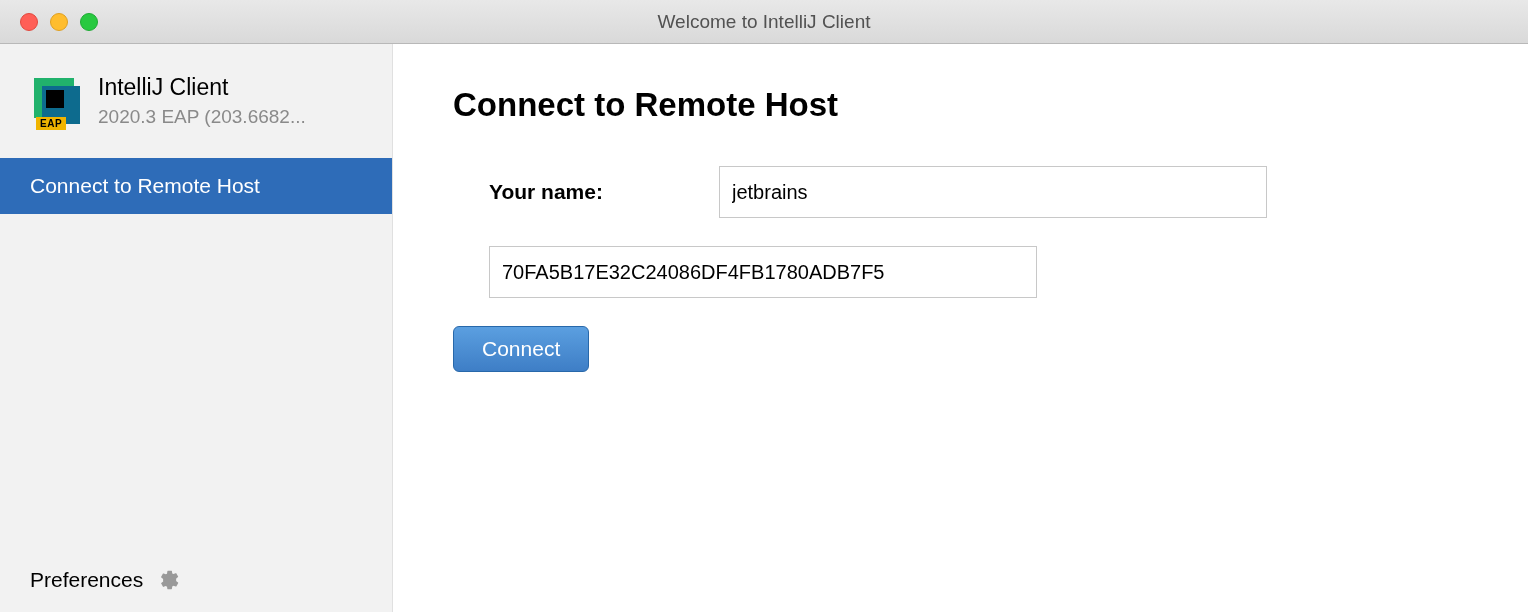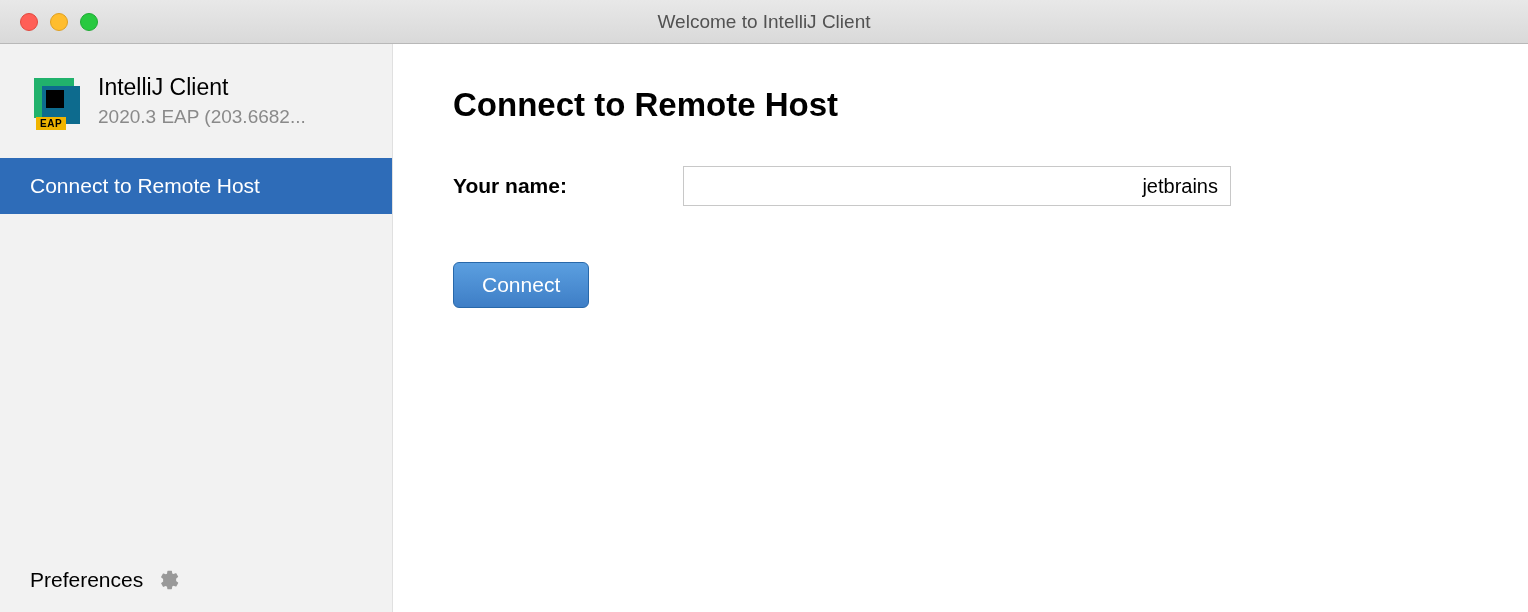--- a/index.html
+++ b/index.html
@@ -132,37 +132,37 @@
     .page-title {
       font-size: 33px;
       font-weight: 700;
       color: #000;
       margin-bottom: 42px;
     }
     .form-row {
       display: flex;
       align-items: center;
       margin-bottom: 28px;
+      margin-left: 36px;
     }
     .form-label {
       width: 230px;
       font-size: 21px;
       font-weight: 700;
       color: #000;
     }
     .form-input {
       width: 548px;
-      height: 40px;
+      height: 52px;
       border: 1px solid #c8c8c8;
       padding: 0 12px;
       font-size: 20px;
       color: #000;
       outline: none;
       font-family: inherit;
-      text-align: right;
     }
     .connect-btn {
       background: linear-gradient(to bottom, #5b9fe0, #3e7ec6);
       border: 1px solid #2868aa;
       color: #fff;
       font-size: 21px;
       font-weight: 400;
       padding: 10px 28px;
       border-radius: 6px;
       cursor: pointer;
@@ -207,17 +207,18 @@
 
   <div class="main">
     <h1 class="page-title">Connect to Remote Host</h1>
 
     <div class="form-row">
       <label class="form-label">Your name:</label>
       <input class="form-input" type="text" value="jetbrains" style="">
     </div>
 
     <div class="form-row">
+      <input class="form-input" type="text" value="70FA5B17E32C24086DF4FB1780ADB7F5" style="">
     </div>
 
     <button class="connect-btn">Connect</button>
   </div>
 </div>
 
 </body></html>

